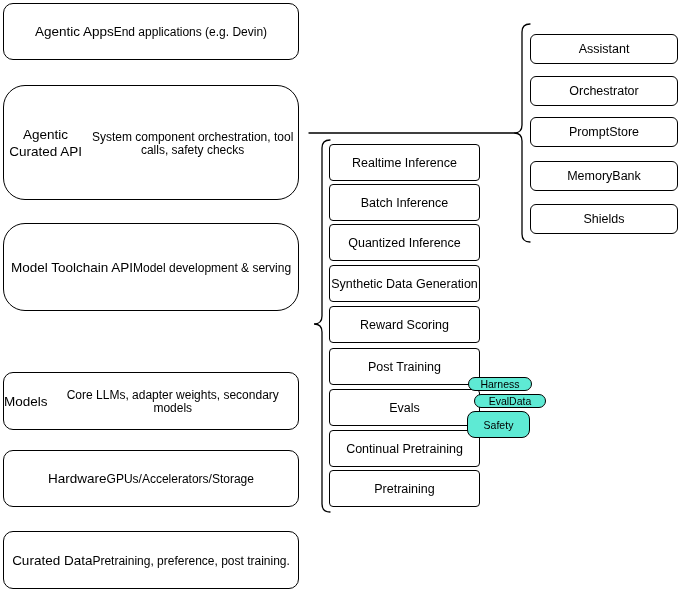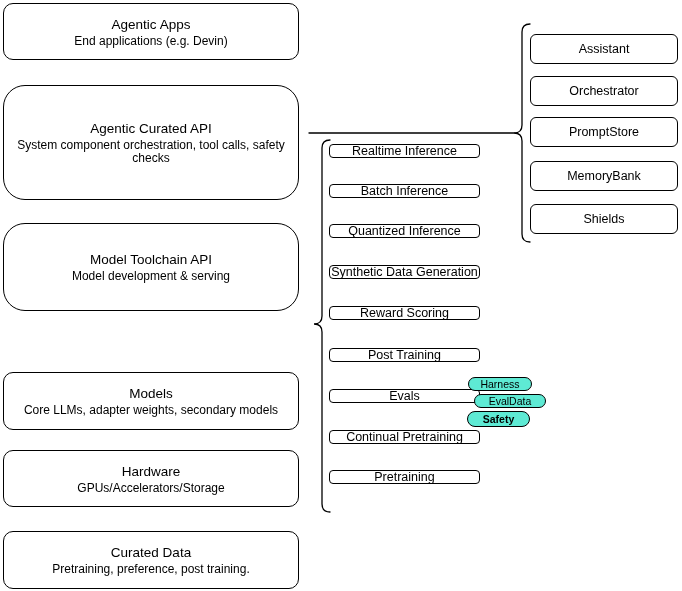--- a/index.html
+++ b/index.html
@@ -25,34 +25,34 @@
     stroke-width: 1.3;
     stroke-linecap: round;
   }
   .lbox {
     position: absolute;
     left: 3px;
     width: 296px;
     border: 1.3px solid #000000;
     background: #ffffff;
     display: flex;
-    flex-direction: column;
+    flex-direction: row;
     align-items: center;
     justify-content: center;
     text-align: center;
   }
   .lbox .t { font-size: 13.5px; line-height: 17px; }
   .lbox .s { font-size: 12px; line-height: 13px; margin-top: 2px; }
   .r10 { border-radius: 10px; }
   .r22 { border-radius: 22px; }
   .mbox {
     position: absolute;
     left: 329px;
     width: 151px;
-    height: 14px;
+    height: 37px;
     border: 1.3px solid #000000;
     border-radius: 4px;
     background: #ffffff;
     font-size: 12.5px;
     display: flex;
     align-items: center;
     justify-content: center;
     text-align: center;
     white-space: nowrap;
   }
@@ -129,21 +129,21 @@
   <div class="mbox" style="top:224px;">Quantized Inference</div>
   <div class="mbox" style="top:265px;">Synthetic Data Generation</div>
   <div class="mbox" style="top:306px;">Reward Scoring</div>
   <div class="mbox" style="top:348px;">Post Training</div>
   <div class="mbox" style="top:389px;">Evals</div>
   <div class="mbox" style="top:430px;">Continual Pretraining</div>
   <div class="mbox" style="top:470px;">Pretraining</div>
 
   <div class="oval" style="left:468px; top:377px; width:64px; height:14px;">Harness</div>
   <div class="oval" style="left:474px; top:394px; width:72px; height:14px;">EvalData</div>
-  <div class="oval" style="left:467px; top:411px; width:63px; height:16px;font-weight:bold;">Safety</div>
+  <div class="oval" style="left:467px; top:411px; width:63px; height:27px;">Safety</div>
 
   <div class="rbox" style="top:34px;">Assistant</div>
   <div class="rbox" style="top:76px;">Orchestrator</div>
   <div class="rbox" style="top:117px;">PromptStore</div>
   <div class="rbox" style="top:161px;">MemoryBank</div>
   <div class="rbox" style="top:204px;">Shields</div>
 
 </div>
 
 </body></html>

